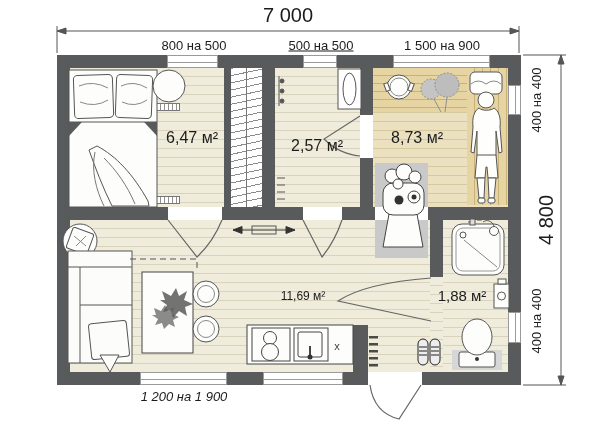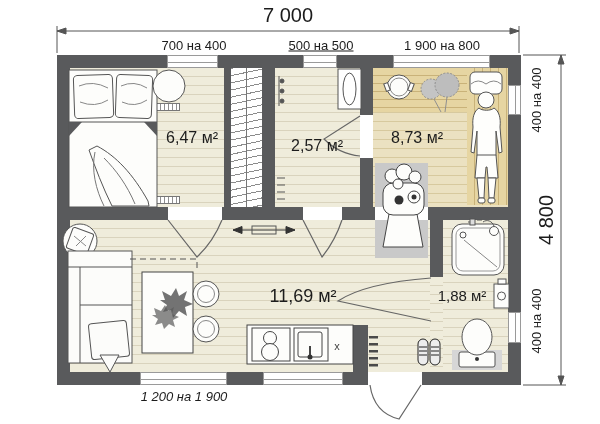--- a/index.html
+++ b/index.html
@@ -252,29 +252,29 @@
       <line x1="523" y1="55" x2="566" y2="55"></line>
         <line x1="523" y1="385" x2="566" y2="385"></line>
       <path d="M561,55 l-3,9 h6 z"></path>
         <path d="M561,385 l-3,-9 h6 z"></path>
     </g>
   </svg>
 
   <div class="lbl dim-big" style="left:288px;top:15px;">7 000</div>
   <div class="lbl rot dim-big" style="left:546px;top:220px;">4 800</div>
 
-  <div class="lbl dim-small" style="left:194px;top:45px;">700 на 400</div>
+  <div class="lbl dim-small" style="left:194px;top:45px;">800 на 500</div>
   <div class="lbl dim-small" style="left:321px;top:45px;text-decoration:underline;">500 на 500</div>
-  <div class="lbl dim-small" style="left:442px;top:45px;">1 900 на 800</div>
+  <div class="lbl dim-small" style="left:442px;top:45px;">1 500 на 900</div>
 
   <div class="lbl rot dim-small" style="left:536px;top:100px;">400 на 400</div>
   <div class="lbl rot dim-small" style="left:536px;top:321px;">400 на 400</div>
 
   <div class="lbl dim-small" style="left:184px;top:396px;font-style:italic;">1 200 на 1 900</div>
 
   <div class="lbl area" style="left:192px;top:138px;">6,47 м²</div>
   <div class="lbl area" style="left:317px;top:146px;">2,57 м²</div>
   <div class="lbl area" style="left:417px;top:138px;">8,73 м²</div>
-  <div class="lbl area" style="left:303px;top:296px;font-size:18px;">11,69 м²</div>
+  <div class="lbl area" style="left:303px;top:296px;font-size:12px;">11,69 м²</div>
   <div class="lbl area" style="left:462px;top:295px;font-size:15px;">1,88 м²</div>
 
   <div class="lbl kx" style="left:337px;top:346px;">x</div>
 </div>
 
 </body></html>

